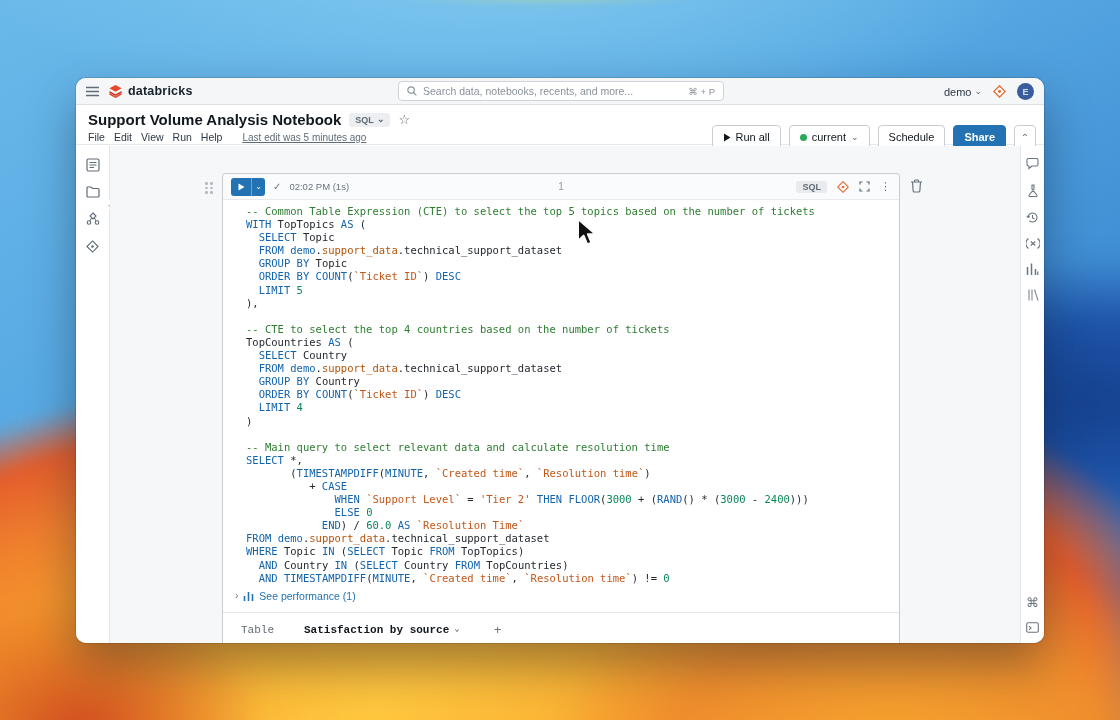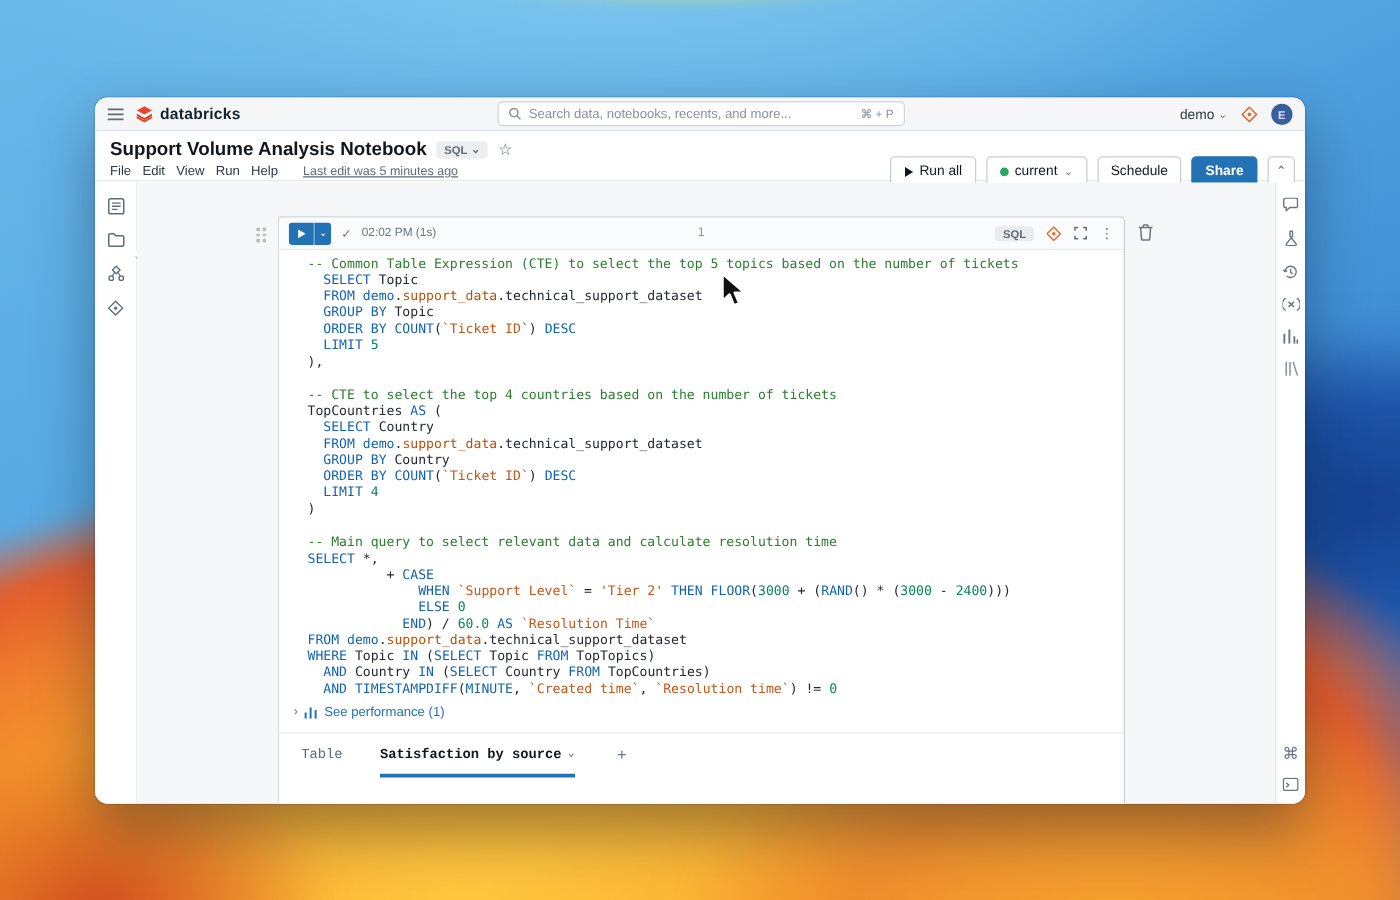--- a/index.html
+++ b/index.html
@@ -290,38 +290,40 @@
                       <path d="M3.5 10 H1 V7.5"></path>
                     </g>
                   </svg>
               </button>
               <span class="kebab">⋮</span>
             </div>
           </div>
 
           <div class="code">
               <div class="code-line"><span class="tk-cm">-- Common Table Expression (CTE) to select the top 5 topics based on the number of tickets</span></div>
+              <div class="code-line"><span class="tk-kw">WITH</span><span class="tk-pl"> TopTopics </span><span class="tk-kw">AS</span><span class="tk-pl"> (</span></div>
               <div class="code-line"><span class="tk-pl">  </span><span class="tk-kw">SELECT</span><span class="tk-pl"> Topic</span></div>
               <div class="code-line"><span class="tk-pl">  </span><span class="tk-kw">FROM</span><span class="tk-pl"> </span><span class="tk-kw">demo</span><span class="tk-pl">.</span><span class="tk-tbl">support_data</span><span class="tk-pl">.technical_support_dataset</span></div>
               <div class="code-line"><span class="tk-pl">  </span><span class="tk-kw">GROUP BY</span><span class="tk-pl"> Topic</span></div>
               <div class="code-line"><span class="tk-pl">  </span><span class="tk-kw">ORDER BY</span><span class="tk-pl"> </span><span class="tk-kw">COUNT</span><span class="tk-pl">(</span><span class="tk-str">`Ticket ID`</span><span class="tk-pl">) </span><span class="tk-kw">DESC</span></div>
               <div class="code-line"><span class="tk-pl">  </span><span class="tk-kw">LIMIT</span><span class="tk-pl"> </span><span class="tk-num">5</span></div>
               <div class="code-line"><span class="tk-pl">),</span></div>
               <div class="code-line">&nbsp;</div>
               <div class="code-line"><span class="tk-cm">-- CTE to select the top 4 countries based on the number of tickets</span></div>
               <div class="code-line"><span class="tk-pl">TopCountries </span><span class="tk-kw">AS</span><span class="tk-pl"> (</span></div>
               <div class="code-line"><span class="tk-pl">  </span><span class="tk-kw">SELECT</span><span class="tk-pl"> Country</span></div>
               <div class="code-line"><span class="tk-pl">  </span><span class="tk-kw">FROM</span><span class="tk-pl"> </span><span class="tk-kw">demo</span><span class="tk-pl">.</span><span class="tk-tbl">support_data</span><span class="tk-pl">.technical_support_dataset</span></div>
               <div class="code-line"><span class="tk-pl">  </span><span class="tk-kw">GROUP BY</span><span class="tk-pl"> Country</span></div>
               <div class="code-line"><span class="tk-pl">  </span><span class="tk-kw">ORDER BY</span><span class="tk-pl"> </span><span class="tk-kw">COUNT</span><span class="tk-pl">(</span><span class="tk-str">`Ticket ID`</span><span class="tk-pl">) </span><span class="tk-kw">DESC</span></div>
               <div class="code-line"><span class="tk-pl">  </span><span class="tk-kw">LIMIT</span><span class="tk-pl"> </span><span class="tk-num">4</span></div>
               <div class="code-line"><span class="tk-pl">)</span></div>
               <div class="code-line">&nbsp;</div>
               <div class="code-line"><span class="tk-cm">-- Main query to select relevant data and calculate resolution time</span></div>
               <div class="code-line"><span class="tk-kw">SELECT</span><span class="tk-pl"> *,</span></div>
+              <div class="code-line"><span class="tk-pl">       (</span><span class="tk-kw">TIMESTAMPDIFF</span><span class="tk-pl">(</span><span class="tk-kw">MINUTE</span><span class="tk-pl">, </span><span class="tk-str">`Created time`</span><span class="tk-pl">, </span><span class="tk-str">`Resolution time`</span><span class="tk-pl">)</span></div>
               <div class="code-line"><span class="tk-pl">          + </span><span class="tk-kw">CASE</span></div>
               <div class="code-line"><span class="tk-pl">              </span><span class="tk-kw">WHEN</span><span class="tk-pl"> </span><span class="tk-str">`Support Level`</span><span class="tk-pl"> = </span><span class="tk-str">'Tier 2'</span><span class="tk-pl"> </span><span class="tk-kw">THEN</span><span class="tk-pl"> </span><span class="tk-kw">FLOOR</span><span class="tk-pl">(</span><span class="tk-num">3000</span><span class="tk-pl"> + (</span><span class="tk-kw">RAND</span><span class="tk-pl">() * (</span><span class="tk-num">3000</span><span class="tk-pl"> - </span><span class="tk-num">2400</span><span class="tk-pl">)))</span></div>
               <div class="code-line"><span class="tk-pl">              </span><span class="tk-kw">ELSE</span><span class="tk-pl"> </span><span class="tk-num">0</span></div>
               <div class="code-line"><span class="tk-pl">            </span><span class="tk-kw">END</span><span class="tk-pl">) / </span><span class="tk-num">60.0</span><span class="tk-pl"> </span><span class="tk-kw">AS</span><span class="tk-pl"> </span><span class="tk-str">`Resolution Time`</span></div>
               <div class="code-line"><span class="tk-kw">FROM</span><span class="tk-pl"> </span><span class="tk-kw">demo</span><span class="tk-pl">.</span><span class="tk-tbl">support_data</span><span class="tk-pl">.technical_support_dataset</span></div>
               <div class="code-line"><span class="tk-kw">WHERE</span><span class="tk-pl"> Topic </span><span class="tk-kw">IN</span><span class="tk-pl"> (</span><span class="tk-kw">SELECT</span><span class="tk-pl"> Topic </span><span class="tk-kw">FROM</span><span class="tk-pl"> TopTopics)</span></div>
               <div class="code-line"><span class="tk-pl">  </span><span class="tk-kw">AND</span><span class="tk-pl"> Country </span><span class="tk-kw">IN</span><span class="tk-pl"> (</span><span class="tk-kw">SELECT</span><span class="tk-pl"> Country </span><span class="tk-kw">FROM</span><span class="tk-pl"> TopCountries)</span></div>
               <div class="code-line"><span class="tk-pl">  </span><span class="tk-kw">AND</span><span class="tk-pl"> </span><span class="tk-kw">TIMESTAMPDIFF</span><span class="tk-pl">(</span><span class="tk-kw">MINUTE</span><span class="tk-pl">, </span><span class="tk-str">`Created time`</span><span class="tk-pl">, </span><span class="tk-str">`Resolution time`</span><span class="tk-pl">) != </span><span class="tk-num">0</span></div>
             </div>
 

